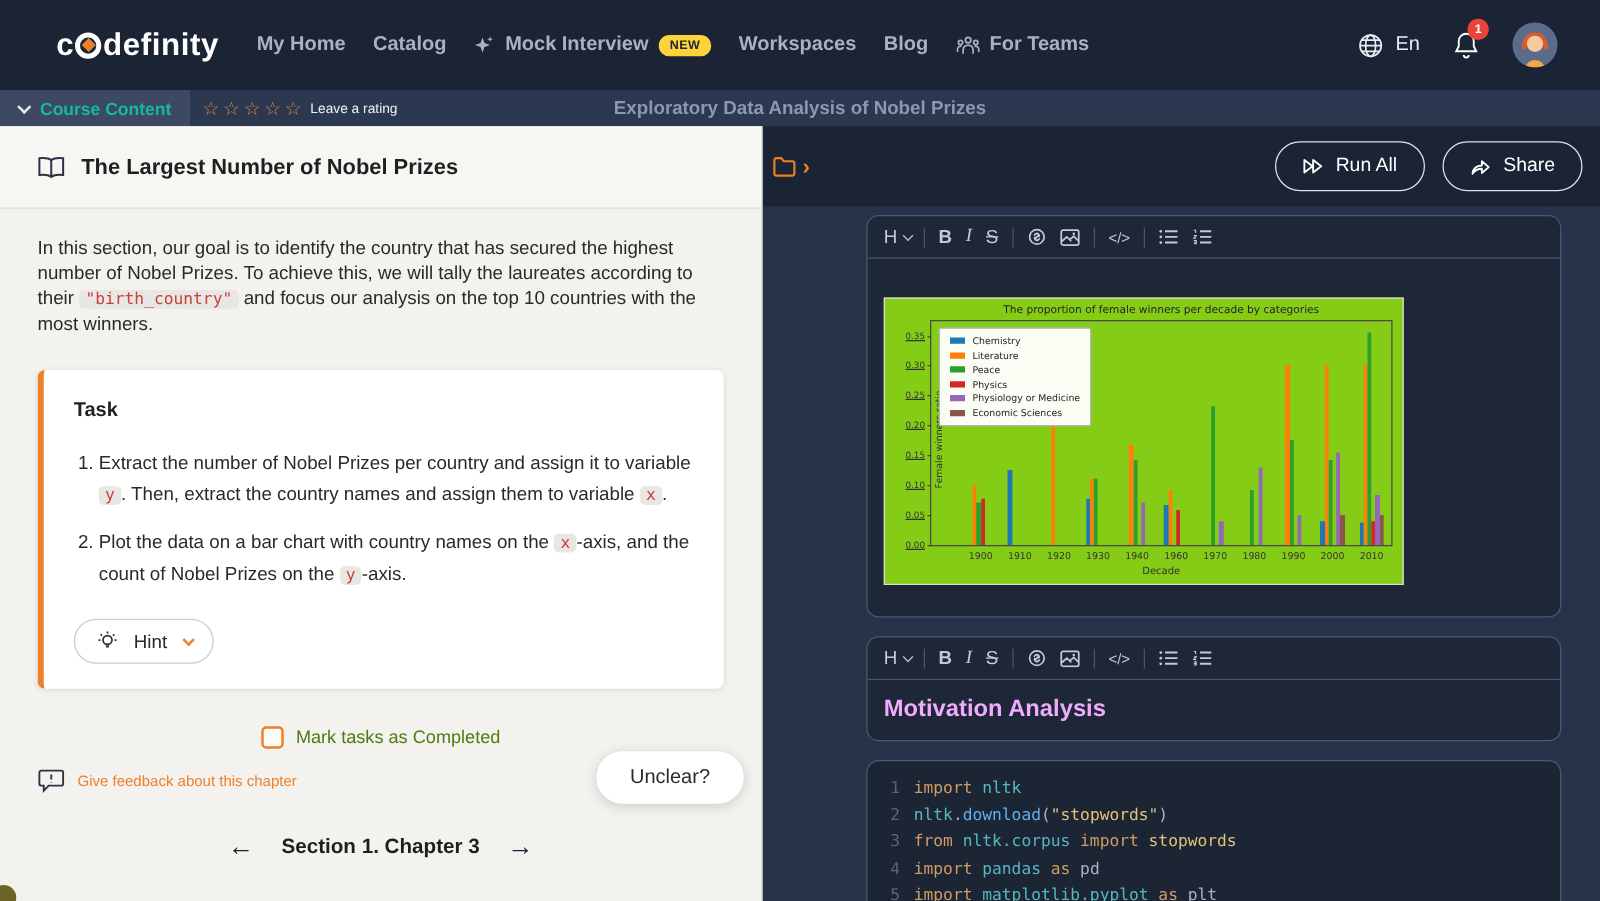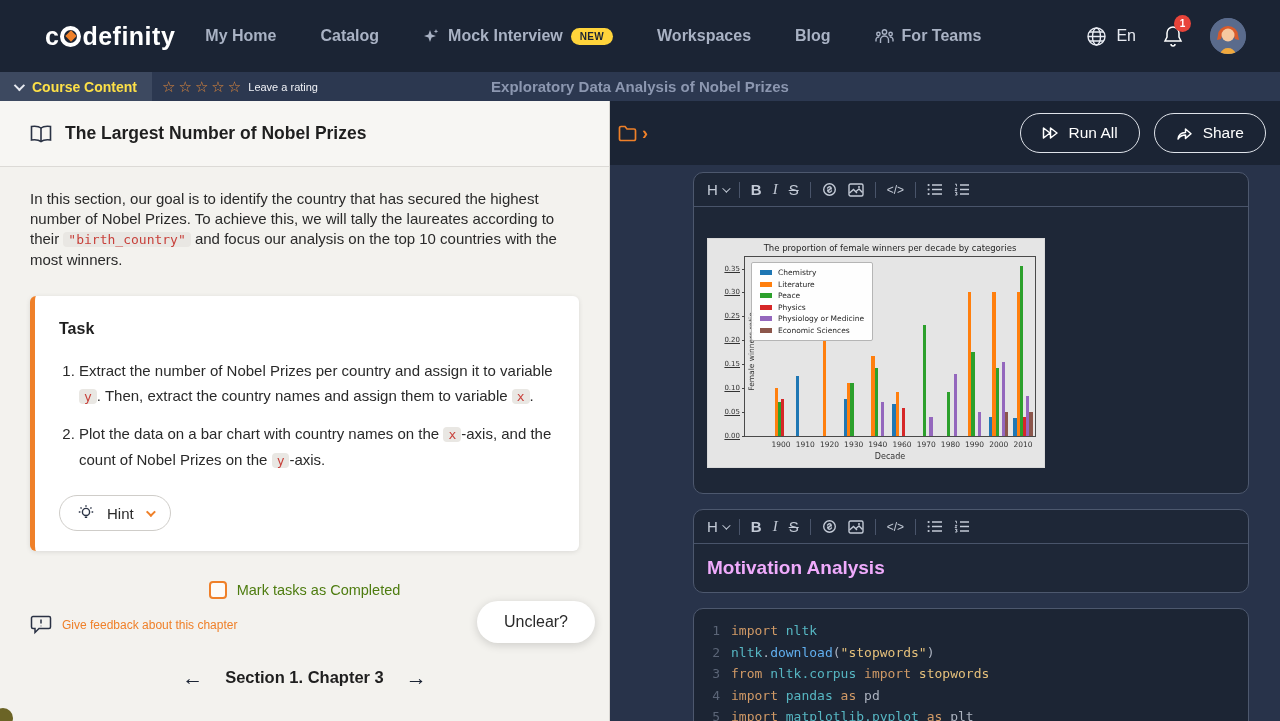--- a/index.html
+++ b/index.html
@@ -5,34 +5,34 @@
   * { margin:0; padding:0; box-sizing:border-box; }
   html,body { width:1280px; height:721px; overflow:hidden; }
   body { font-family:"Liberation Sans", sans-serif; }
   .app { position:relative; width:1280px; height:721px; overflow:hidden; background:#28334a; }
 
   
   .navbar { height:72px; background:#1b2434; display:flex; align-items:center; padding:0 34px 0 45px; gap:30px; }
   .logo { display:flex; align-items:center; color:#fff; font-size:25px; font-weight:bold; letter-spacing:.5px; cursor:pointer; }
   .logo-o { position:relative; width:21px; height:21px; border:4px solid #fff; border-radius:50%; margin:0 1px; display:inline-block; }
   .logo-o::after { content:""; position:absolute; left:50%; top:50%; width:8px; height:8px; background:#ef8029; transform:translate(-50%,-50%) rotate(45deg); }
-  .nav-items { display:flex; align-items:center; gap:44px; }
+  .nav-items { display:flex; align-items:center; gap:22px; }
   .nav-item { display:flex; align-items:center; gap:8px; color:#a9b2c4; font-size:16px; font-weight:bold; cursor:pointer; white-space:nowrap; }
   .badge-new { background:#ffd43b; color:#1b2434; font-size:10px; font-weight:bold; padding:3px 9px; border-radius:10px; letter-spacing:.3px; }
   .nav-right { margin-left:auto; display:flex; align-items:center; gap:26px; }
   .lang { display:flex; align-items:center; gap:9px; color:#e8ebf2; font-size:16px; cursor:pointer; }
   .bell-wrap { position:relative; cursor:pointer; }
   .notif-badge { position:absolute; top:-9px; right:-7px; background:#e8443a; color:#fff; font-size:10px; font-weight:bold; min-width:17px; height:17px; border-radius:9px; display:flex; align-items:center; justify-content:center; }
   .avatar { width:36px; height:36px; border-radius:50%; background:#5a6b8c; overflow:hidden; cursor:pointer; }
 
   
   .subbar { height:29px; background:#2c3850; display:flex; align-items:center; position:relative; }
   .cc-seg { height:100%; width:152px; background:#3d4960; display:flex; align-items:center; gap:10px; padding:0 14px; cursor:pointer; }
   .chev-down { width:8px; height:8px; border-right:2px solid #e7eaf1; border-bottom:2px solid #e7eaf1; transform:rotate(45deg) translateY(-2px); }
-  .cc-label { color:#fde047; font-size:14px; font-weight:bold; white-space:nowrap; }
+  .cc-label { color:#14b8a6; font-size:14px; font-weight:bold; white-space:nowrap; }
   .stars { margin-left:10px; color:#e0873a; font-size:15px; letter-spacing:3px; cursor:pointer; white-space:nowrap; }
   .leave-rating { color:#f0f2f7; font-size:11px; margin-left:4px; white-space:nowrap; }
   .subtitle { position:absolute; left:50%; transform:translateX(-50%); color:#8c97b0; font-size:15px; font-weight:bold; white-space:nowrap; }
 
   
   .main { display:flex; height:620px; }
 
   
   .left { width:610px; background:#f3f2ee; position:relative; border-right:1px solid #d8d6d2; }
   .l-head { height:66px; display:flex; align-items:center; gap:13px; padding:0 30px; background:#f7f6f3; border-bottom:1px solid #dcdad6; }
@@ -77,21 +77,21 @@
   .md-head-row { padding:13px 13px; }
   .md-head { font-size:19px; font-weight:bold; color:#f0abfc; }
 
   
   .code-card { padding:11px 0; background:#1c2534; }
   .code-line { display:flex; font-family:"DejaVu Sans Mono", monospace; font-size:13px; line-height:21.5px; white-space:pre; }
   .ln { width:26px; text-align:right; color:#5b6577; margin-right:11px; flex-shrink:0; }
   .tok-kw{color:#d19a66} .tok-mod{color:#56b6c2} .tok-fn{color:#61afef} .tok-str{color:#e5c07b} .tok-pl{color:#abb2bf}
 
   
-  .chart { position:relative; width:338px; height:230px; background:#e5e5e5; border:1px solid #d9d9d9; font-family:"DejaVu Sans", sans-serif; }
+  .chart { position:relative; width:416px; height:230px; background:#84cc16; border:1px solid #d9d9d9; font-family:"DejaVu Sans", sans-serif; }
   .ch-title { position:absolute; top:4px; left:36px; right:8px; text-align:center; font-size:8.5px; color:#262626; }
   .plot { position:absolute; left:36px; top:17px; right:8px; bottom:30px; border:1px solid #4a4a4a; }
   .ytick { position:absolute; right:100%; margin-right:5px; transform:translateY(50%); font-size:7px; color:#333; white-space:nowrap;text-decoration:underline; }
   .ytick::after { content:""; position:absolute; left:100%; margin-left:2px; top:50%; width:3px; height:1px; background:#444; }
   .ylab { position:absolute; left:-33px; top:50%; transform:rotate(-90deg) translateX(0); transform-origin:center; font-size:7.5px; color:#333; white-space:nowrap; }
   .groups { position:absolute; inset:0; display:flex;margin-left:24px; }
   .grp { flex:1; position:relative; display:flex; align-items:flex-end; justify-content:center; }
   .bar { width:3.2px; }
   .xtick { position:absolute; top:100%; margin-top:4px; left:50%; transform:translateX(-50%); font-size:7.5px; color:#333; }
   .xlab { position:absolute; top:100%; left:0; right:0; margin-top:16px; text-align:center; font-size:8px; color:#333; }

